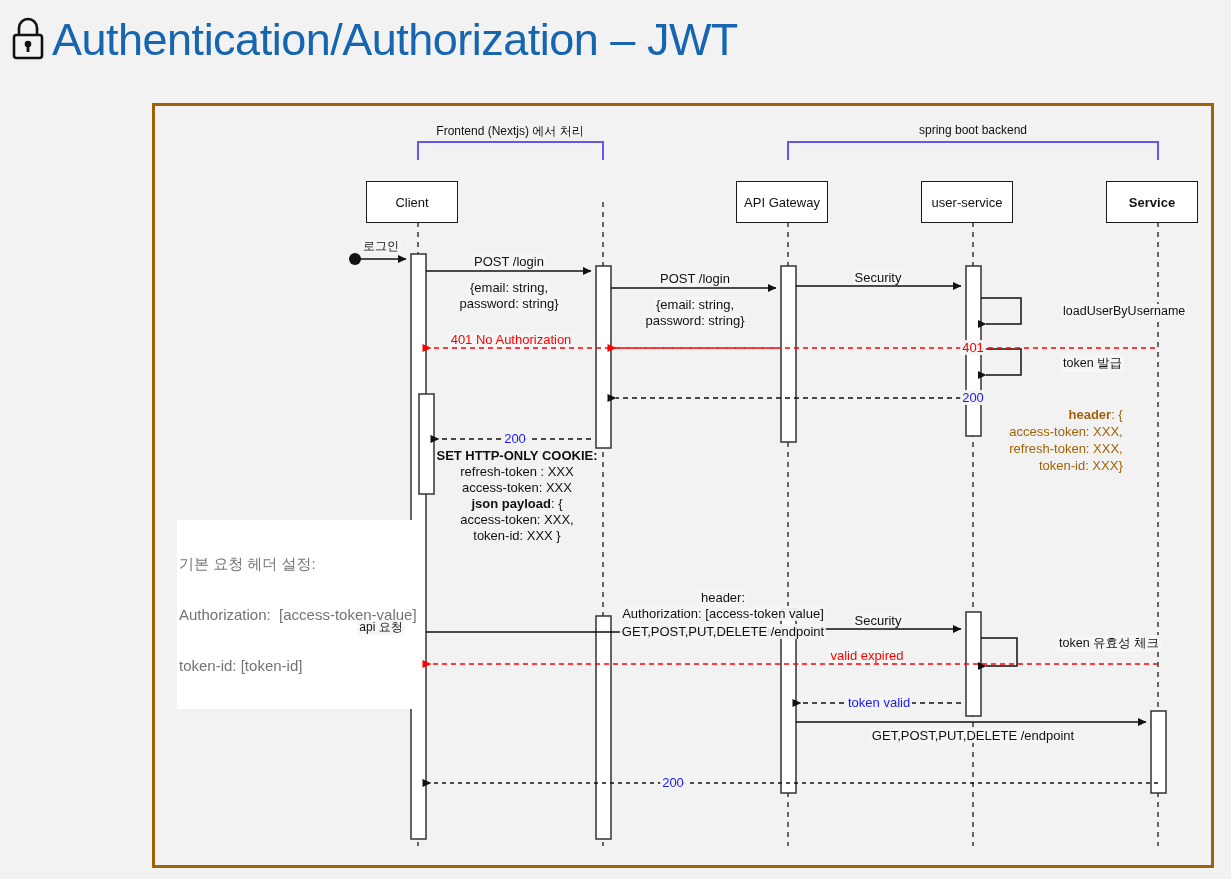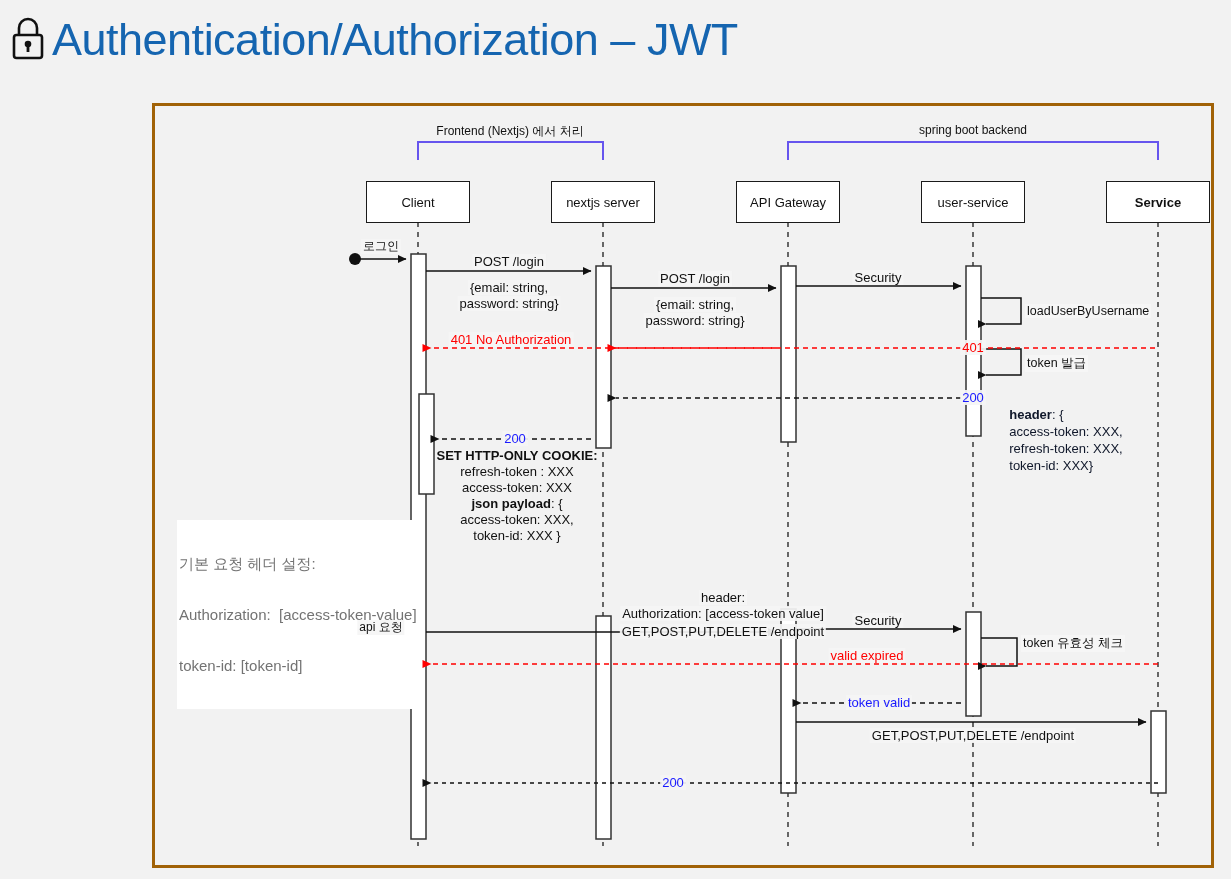--- a/index.html
+++ b/index.html
@@ -35,21 +35,21 @@
     position: absolute;
     left: 152px; top: 103px;
     width: 1062px; height: 765px;
     border: 3px solid #a16207;
     background: #f2f2f2;
   }
   #diagram-svg { position:absolute; left:0; top:0; }
   
   .participant {
     position: absolute;
-    width: 104px; height: 42px;
+    width: 92px; height: 42px;
     border: 1.4px solid #1a1a1a;
     background: #ffffff;
     display: flex; align-items: center; justify-content: center;
     font-size: 13px; color: #111;
     z-index: 5;
   }
   
   .group-label {
     position: absolute;
     font-size: 12px; color: #111;
@@ -84,20 +84,21 @@
     z-index: 4;
   }
   .selfnote {
     position: absolute;
     font-size: 12.5px;
     color: #111;
     background: rgba(245,245,245,0.94);
     white-space: nowrap;
     padding: 0 2px;
     z-index: 4;
+    margin-left: 36px;
   }
   .bold { font-weight: bold; }
 </style>
 </head>
 <body>
 
 <div id="page">
 
   <div id="title-bar">
     <span>
@@ -212,23 +213,20 @@
         <line x1="1003" y1="677" x2="276" y2="677" stroke="#111" stroke-dasharray="4,4" marker-end="url(#ah-open-l)"></line>
       </g>
     </svg>
 
     <div class="group-label" style="left:263px; top:17px; transform:translateX(-50%); margin-left:92px;">Frontend (Nextjs) 에서 처리</div>
     <div class="group-label" style="left:633px; top:17px; transform:translateX(-50%); margin-left:185px;">spring boot backend</div>
 
     <div class="participant" style="left:211px; top:75px;">
       <span>Client</span>
     </div>
-    <div class="participant" style="left:396px; top:75px;">
-      <span>nextjs server</span>
-    </div>
     <div class="participant" style="left:581px; top:75px;">
       <span>API Gateway</span>
     </div>
     <div class="participant" style="left:766px; top:75px;">
       <span>user-service</span>
     </div>
     <div class="participant" style="left:951px; top:75px;font-weight:bold;">
       <span>Service</span>
     </div>
 
@@ -246,21 +244,21 @@
 
     <div class="selfnote" style="left:870px; top:198px;">loadUserByUsername</div>
 
     <div class="msg center red" style="left:356px; top:226px;">401 No Authorization</div>
     <div class="msg center red" style="left:818px; top:234px;">401</div>
 
     <div class="selfnote" style="left:870px; top:249px;">token 발급</div>
 
     <div class="msg center blue" style="left:818px; top:284px;">200</div>
 
-    <div style="position:absolute; left:911px; top:300px; transform:translateX(-50%); text-align:left; font-size:13px; color:#0f172a; line-height:17px; z-index:4;">
+    <div style="position:absolute; left:911px; top:300px; transform:translateX(-50%); text-align:right; font-size:13px; color:#a16207; line-height:17px; z-index:4;">
       <div>
         <span class="bold">header</span><span>: {</span>
       </div>
       <div>access-token: XXX,</div>
       <div>refresh-token: XXX,</div>
       <div>token-id: XXX}</div>
     </div>
 
     <div class="msg center blue" style="left:360px; top:325px;">200</div>
 

